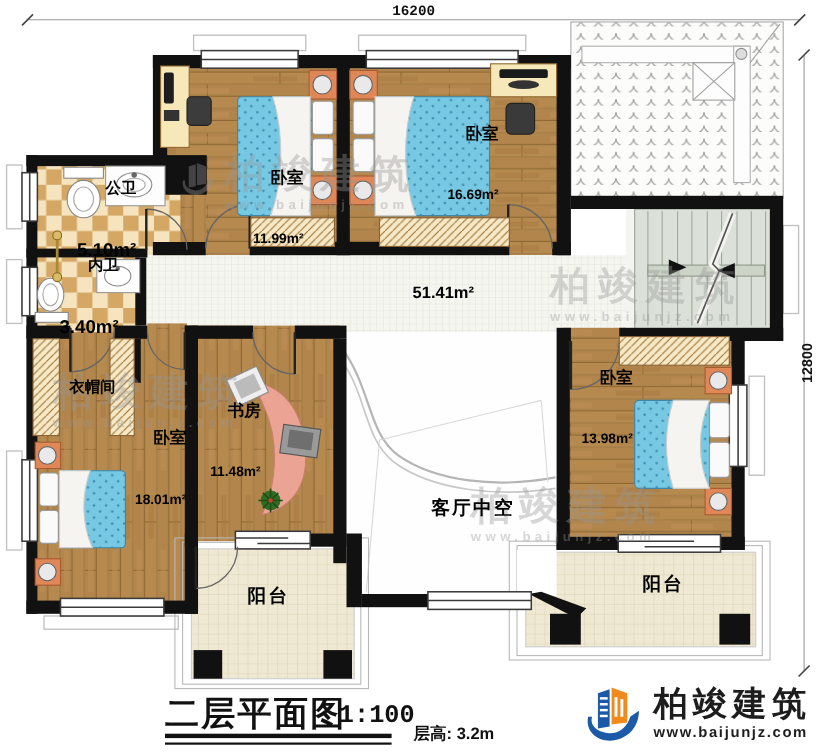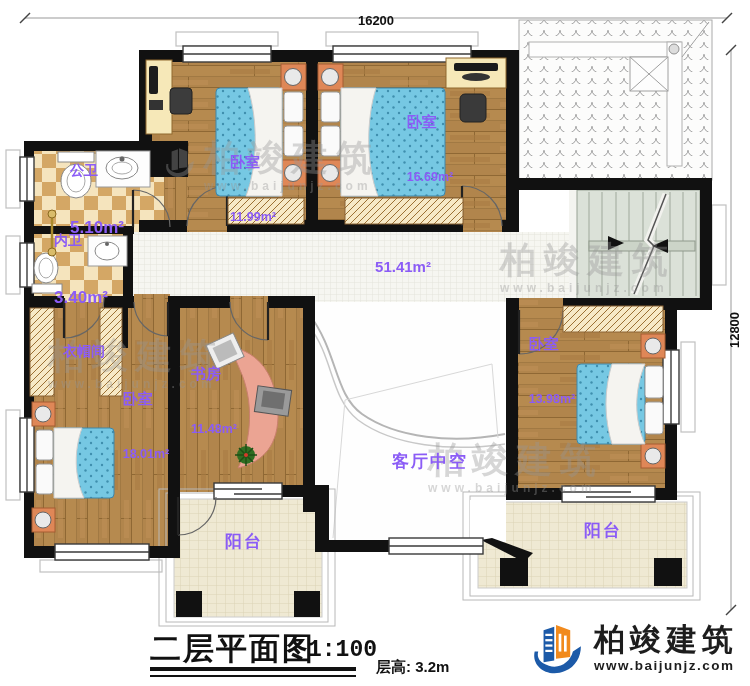--- a/index.html
+++ b/index.html
@@ -1,27 +1,27 @@
 <!DOCTYPE html>
 <html><head>
 <meta charset="utf-8">
 <style>
   html,body{margin:0;padding:0;background:#fff;}
   .stage{position:relative;width:750px;height:686px;background:#fff;overflow:hidden;
          font-family:"Liberation Sans","DejaVu Sans",sans-serif;}
-  .lbl{position:absolute;transform:translate(-50%,-50%);text-align:left;color:#8b5cf6;
+  .lbl{position:absolute;transform:translate(-50%,-50%);text-align:right;color:#000000;
        font-weight:700;line-height:1.12;white-space:nowrap;pointer-events:none;}
   .lbl .rn{font-size:15px;}
   .lbl .ra{font-size:12.5px;margin-top:39px;}
   .lbl.sm .rn{font-size:14px;}
   .lbl.sm .ra{font-size:17px;}
   .lbl.big .rn{font-size:17px;letter-spacing:2px;}
   .lbl.one .rn{font-size:15px;}
   .dim{position:absolute;color:#111;font-size:13px;font-weight:700;white-space:nowrap;pointer-events:none;}
-  .dim-top{left:376px;top:20px;transform:translate(-50%,-50%);}
+  .dim-top{left:376px;top:10px;transform:translate(-50%,-50%);font-family:Liberation Mono, monospace;}
   .dim-right{left:734px;top:330px;transform:translate(-50%,-50%) rotate(-90deg);}
   .wm{position:absolute;display:flex;align-items:flex-start;gap:6px;pointer-events:none;
       color:rgba(150,150,150,0.38);}
   .wm .wm-cn{font-size:36px;font-weight:900;letter-spacing:8px;line-height:1;}
   .wm .wm-url{font-size:12px;font-weight:700;letter-spacing:4px;margin-top:3px;}
   .footer{position:absolute;left:0;top:615px;width:750px;height:71px;pointer-events:none;}
   .title{position:absolute;left:150px;top:13px;font-size:31px;font-weight:800;color:#111;letter-spacing:2px;}
   .scale{position:absolute;left:308px;top:22px;font-size:23px;font-weight:700;color:#111;font-family:Liberation Mono, monospace;}
   .uline1{position:absolute;left:150px;top:52px;width:206px;height:4px;background:#111;}
   .uline2{position:absolute;left:150px;top:60px;width:206px;height:2px;background:#111;}

